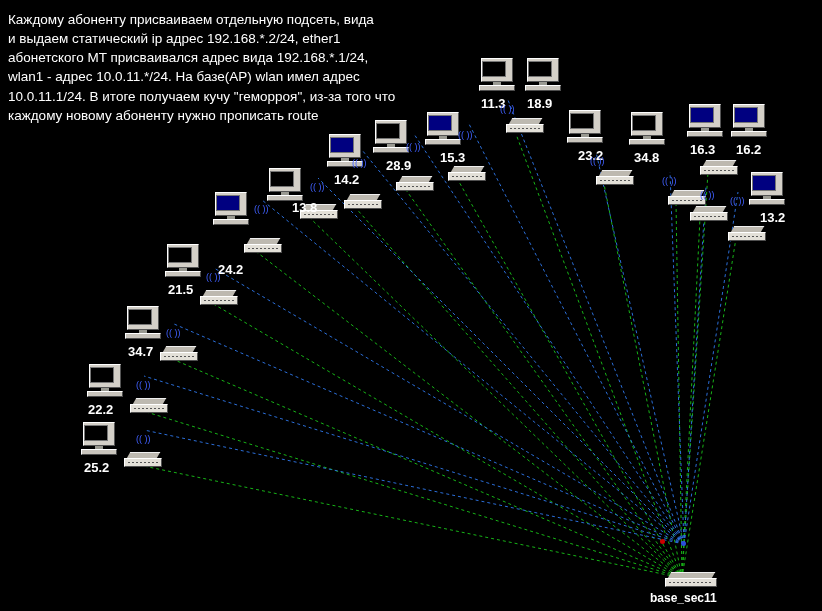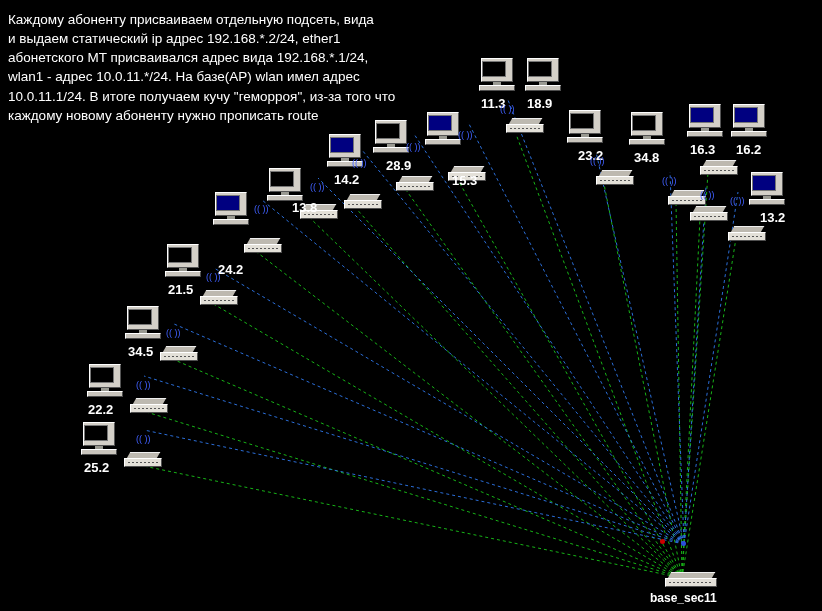--- a/index.html
+++ b/index.html
@@ -197,21 +197,21 @@
           <div class="neck"></div>
           <div class="base"></div>
         </div>
       </div>
       <div class="node" style="left: 448px; top: 166px;">
         <div class="rt">
           <div class="top"></div>
           <div class="body"></div>
         </div>
       </div>
-      <div class="lbl" style="left: 452px; top: 150px; margin-top: 23px;">15.3</div>
+      <div class="lbl" style="left: 440px; top: 150px;">15.3</div>
       <div class="wl" style="left: 458px; top: 130px;">(( ))</div>
       <div class="node" style="left: 372px; top: 120px;">
         <div class="pc">
           <div class="mon"></div>
           <div class="scr"></div>
           <div class="neck"></div>
           <div class="base"></div>
         </div>
       </div>
       <div class="node" style="left: 396px; top: 176px;">
@@ -293,21 +293,21 @@
           <div class="neck"></div>
           <div class="base"></div>
         </div>
       </div>
       <div class="node" style="left: 160px; top: 346px;">
         <div class="rt">
           <div class="top"></div>
           <div class="body"></div>
         </div>
       </div>
-      <div class="lbl" style="left: 128px; top: 344px;">34.5</div>
+      <div class="lbl" style="left: 128px; top: 344px;">34.7</div>
       <div class="wl" style="left: 166px; top: 328px;">(( ))</div>
       <div class="node" style="left: 86px; top: 364px;">
         <div class="pc">
           <div class="mon"></div>
           <div class="scr"></div>
           <div class="neck"></div>
           <div class="base"></div>
         </div>
       </div>
       <div class="node" style="left: 130px; top: 398px;">

